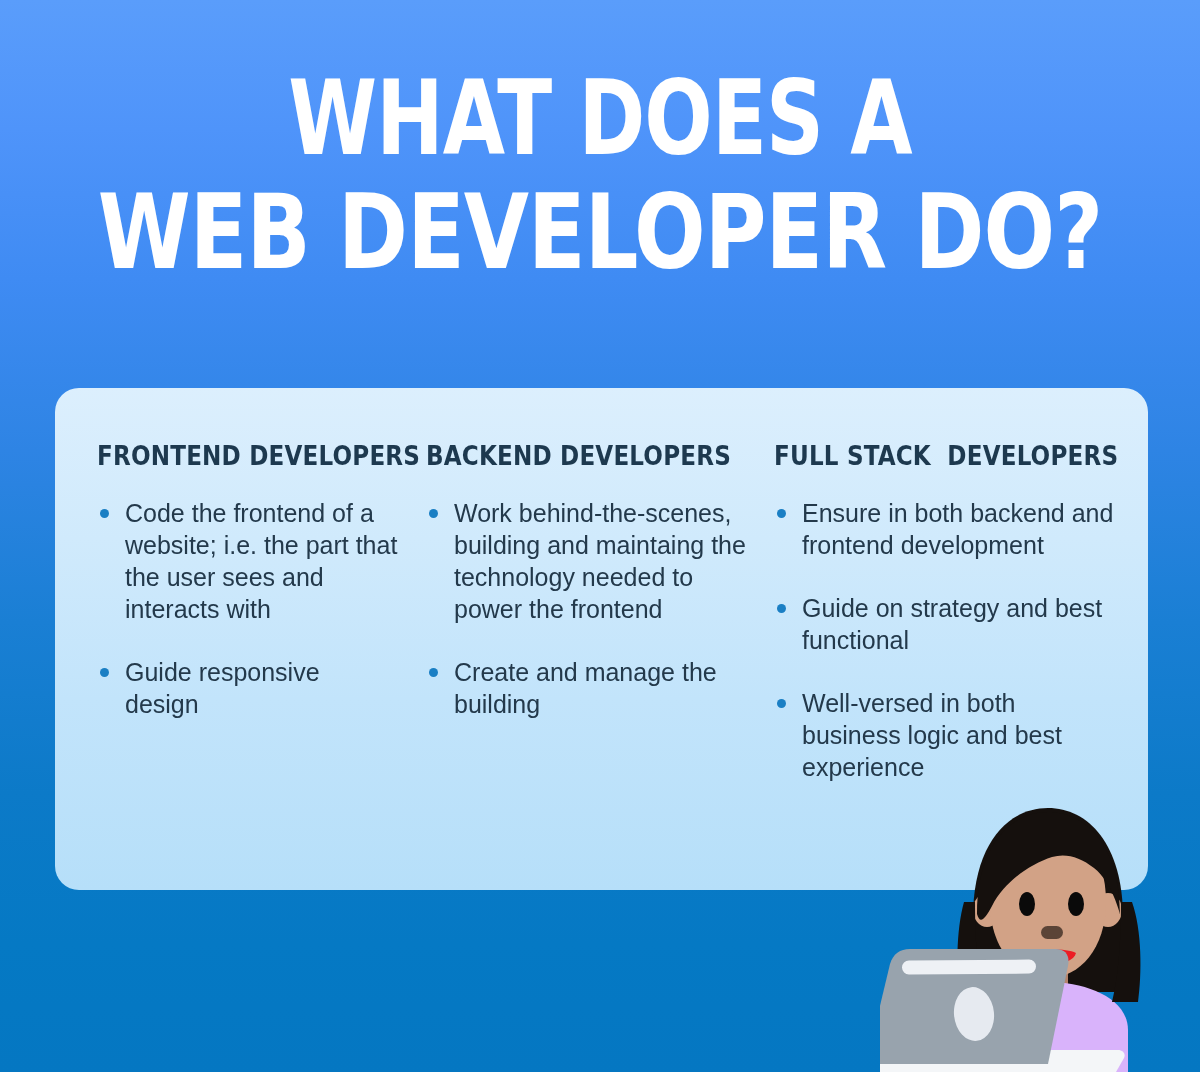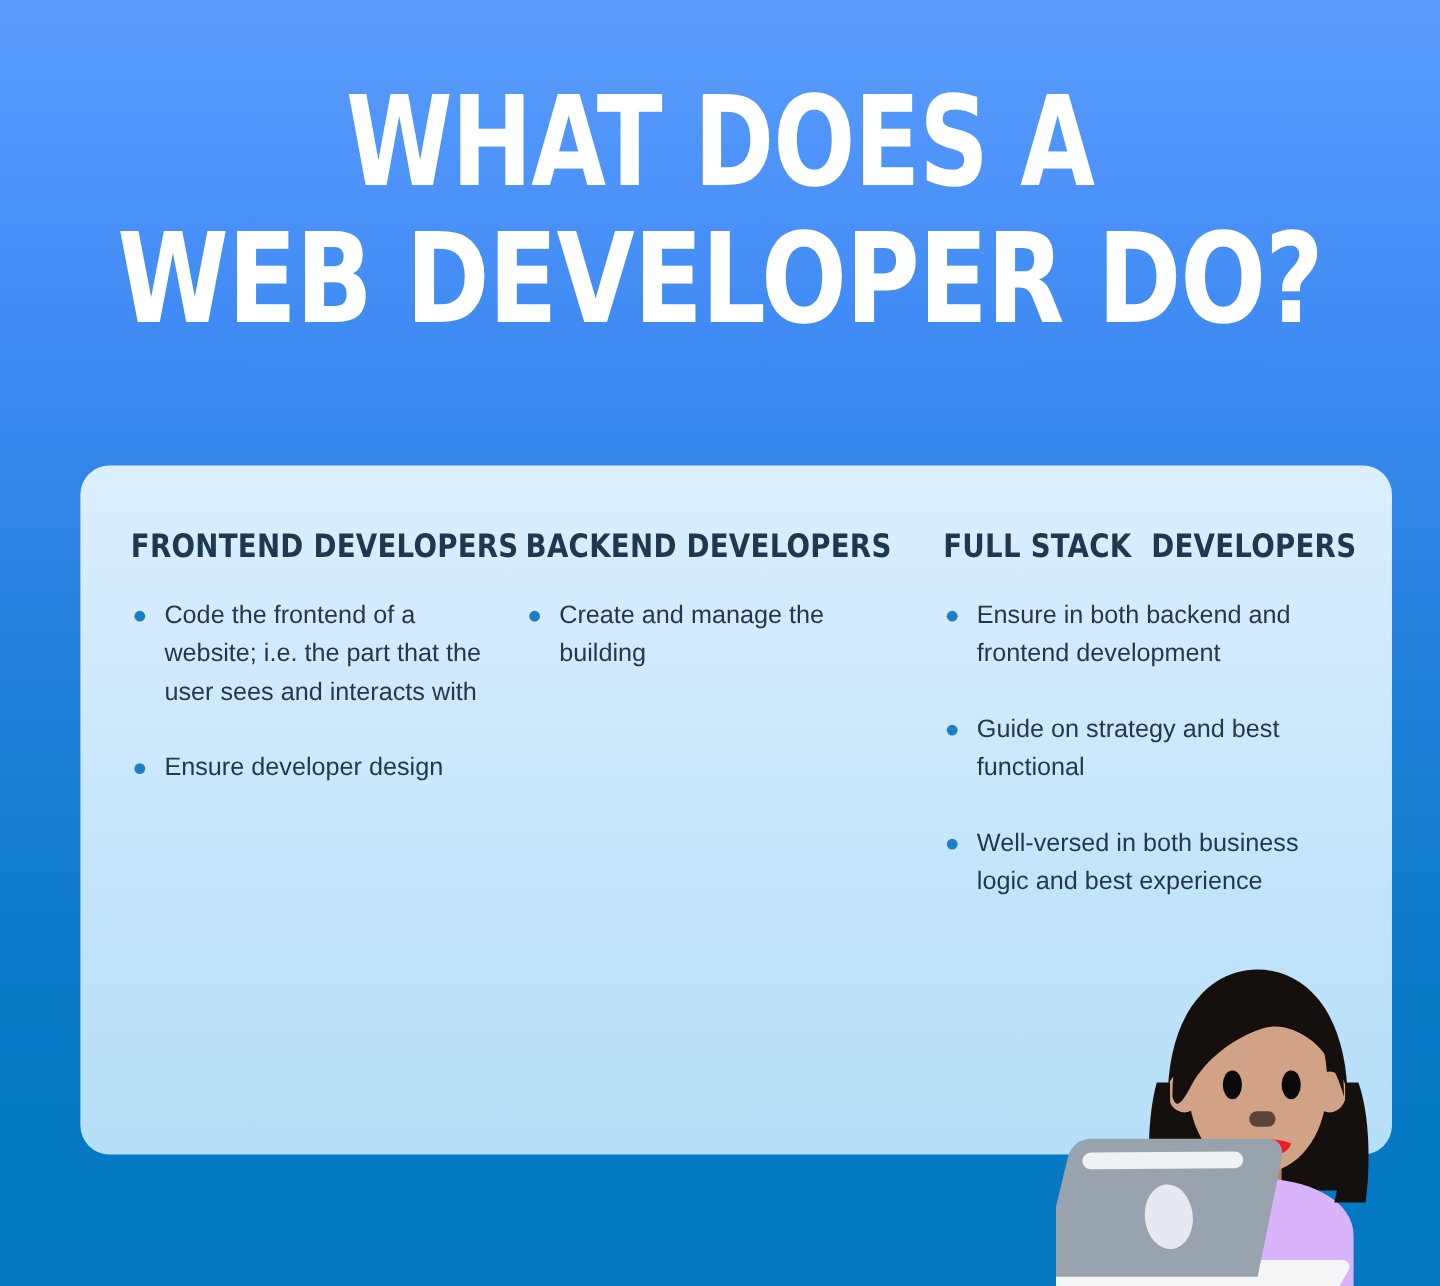--- a/index.html
+++ b/index.html
@@ -63,28 +63,27 @@
     transform: scaleX(0.9);
     margin-top: 2px;
   }
 
   
   .card {
     position: absolute;
     left: 55px;
     top: 388px;
     width: 1093px;
-    height: 574px;
+    height: 502px;
     border-radius: 24px;
     background: linear-gradient(180deg, #dceffd 0%, #d0eafc 30%, #c2e4fb 62%, #b6dff9 100%);
     z-index: 3;
     box-sizing: border-box;
     padding: 0;
     overflow: hidden;
-    margin-left: 12px;
   }
 
   .columns {
     position: absolute;
     left: 0; top: 0;
     width: 1093px;
     height: 574px;
     display: flex;
     flex-direction: row;
   }
@@ -114,21 +113,21 @@
     list-style: none;
     margin: 0;
     padding: 0;
   }
   .bullet-item {
     position: relative;
     padding-left: 28px;
     margin-bottom: 31px;
     color: #23394b;
     font-family: "Liberation Sans", sans-serif;
-    font-size: 21px;
+    font-size: 25px;
     line-height: 32px;
     font-weight: 400;
   }
   .bullet-item:last-child { margin-bottom: 0; }
   .bullet-dot {
     position: absolute;
     left: 3px;
     top: 12px;
     width: 9px;
     height: 9px;
@@ -164,30 +163,34 @@
 
       <div class="column col-0">
         <h2 class="col-header">FRONTEND DEVELOPERS</h2>
         <ul class="bullet-list">
           <li class="bullet-item">
             <span class="bullet-dot"></span>
             <span>Code the frontend of a website; i.e. the part that the user sees and interacts with</span>
           </li>
           <li class="bullet-item">
             <span class="bullet-dot"></span>
-            <span>Ensure developer design</span>
+            <span>Guide responsive design</span>
           </li>
         </ul>
       </div>
 
       <div class="column col-1">
         <h2 class="col-header">BACKEND DEVELOPERS</h2>
         <ul class="bullet-list">
           <li class="bullet-item">
             <span class="bullet-dot"></span>
+            <span>Work behind-the-scenes, building and maintaing the technology needed to power the frontend</span>
+          </li>
+          <li class="bullet-item">
+            <span class="bullet-dot"></span>
             <span>Create and manage the building</span>
           </li>
         </ul>
       </div>
 
       <div class="column col-2">
         <h2 class="col-header">FULL STACK  DEVELOPERS</h2>
         <ul class="bullet-list">
           <li class="bullet-item">
             <span class="bullet-dot"></span>

